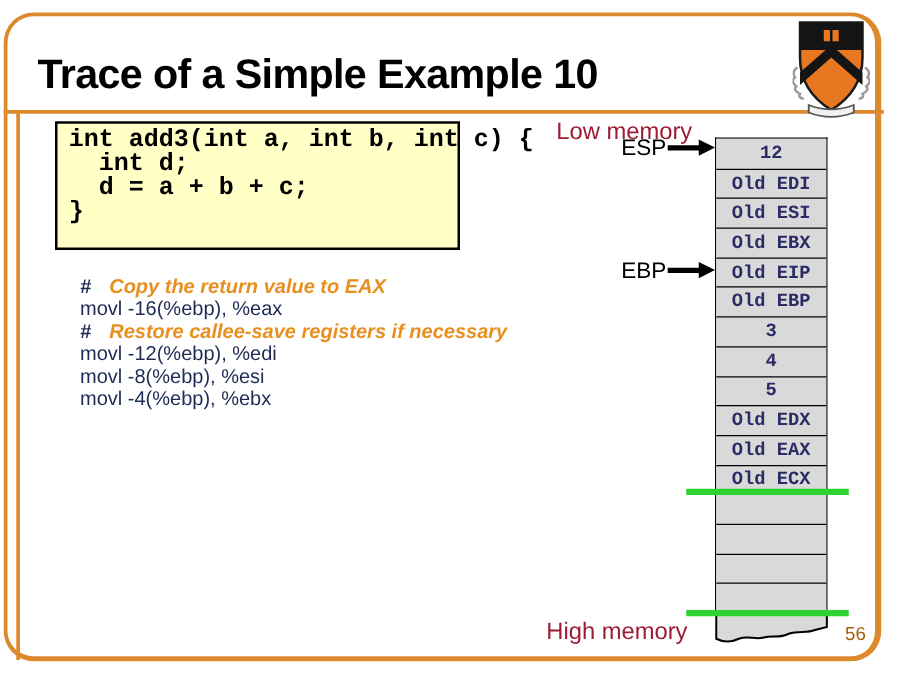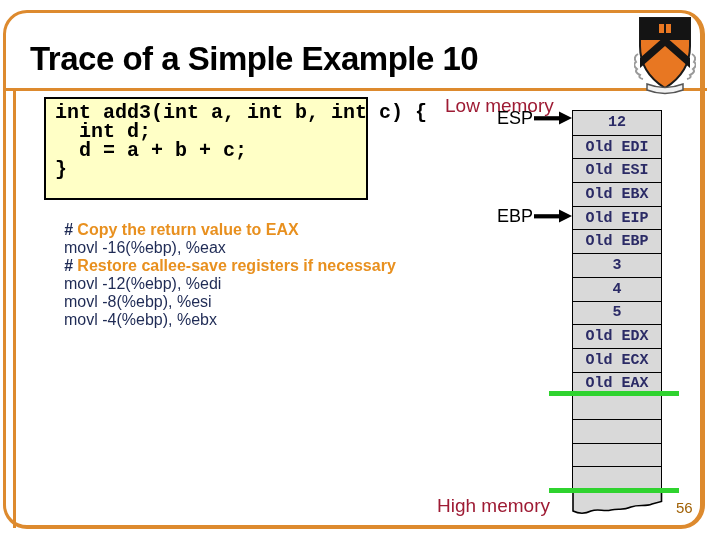--- a/index.html
+++ b/index.html
@@ -19,21 +19,21 @@
 
   
   .code-box{left:44px;top:97px;width:324px;height:103px;box-sizing:border-box;
             background:#FFFFC6;border:2.5px solid #000;padding:4px 0 0 9px;}
   .code-line{font-family:"Liberation Mono",monospace;font-weight:bold;font-size:20px;
              line-height:19px;color:#000;white-space:pre;}
 
   
   .asm{left:64px;top:221px;font-size:16px;line-height:18px;color:#1F2B55;white-space:nowrap;}
   .asm-line .hash{color:#1F2B55;font-weight:bold;font-style:italic;}
-  .asm-line.comment .txt{color:#E8901F;font-weight:bold;}
+  .asm-line.comment .txt{color:#E8901F;font-weight:bold;font-style:italic;margin-left:10px;}
 
   
   .maroon{color:#9E1B34;}
   .low-label{left:445px;top:95px;font-size:19px;white-space:nowrap;}
   .high-label{left:437px;top:495px;font-size:19px;white-space:nowrap;}
   .reg-label{font-size:18px;color:#000;}
   .esp-label{left:497px;top:108px;}
   .ebp-label{left:497px;top:206px;}
   .esp-arrow{left:534px;top:111px;}
   .ebp-arrow{left:534px;top:209px;}
@@ -130,23 +130,23 @@
       <div class="stack-row register"><span>Old EBP</span></div>
 
       <div class="stack-row number"><span>3</span></div>
 
       <div class="stack-row number"><span>4</span></div>
 
       <div class="stack-row number"><span>5</span></div>
 
       <div class="stack-row register"><span>Old EDX</span></div>
 
+      <div class="stack-row register"><span>Old EAX</span></div>
+
       <div class="stack-row register"><span>Old ECX</span></div>
-
-      <div class="stack-row register"><span>Old EAX</span></div>
 
       <div class="stack-row empty"><span></span></div>
 
       <div class="stack-row empty"><span></span></div>
 
       <div class="stack-row empty"><span></span></div>
 
       <div class="stack-row empty"><span></span></div>
     </div>
 

